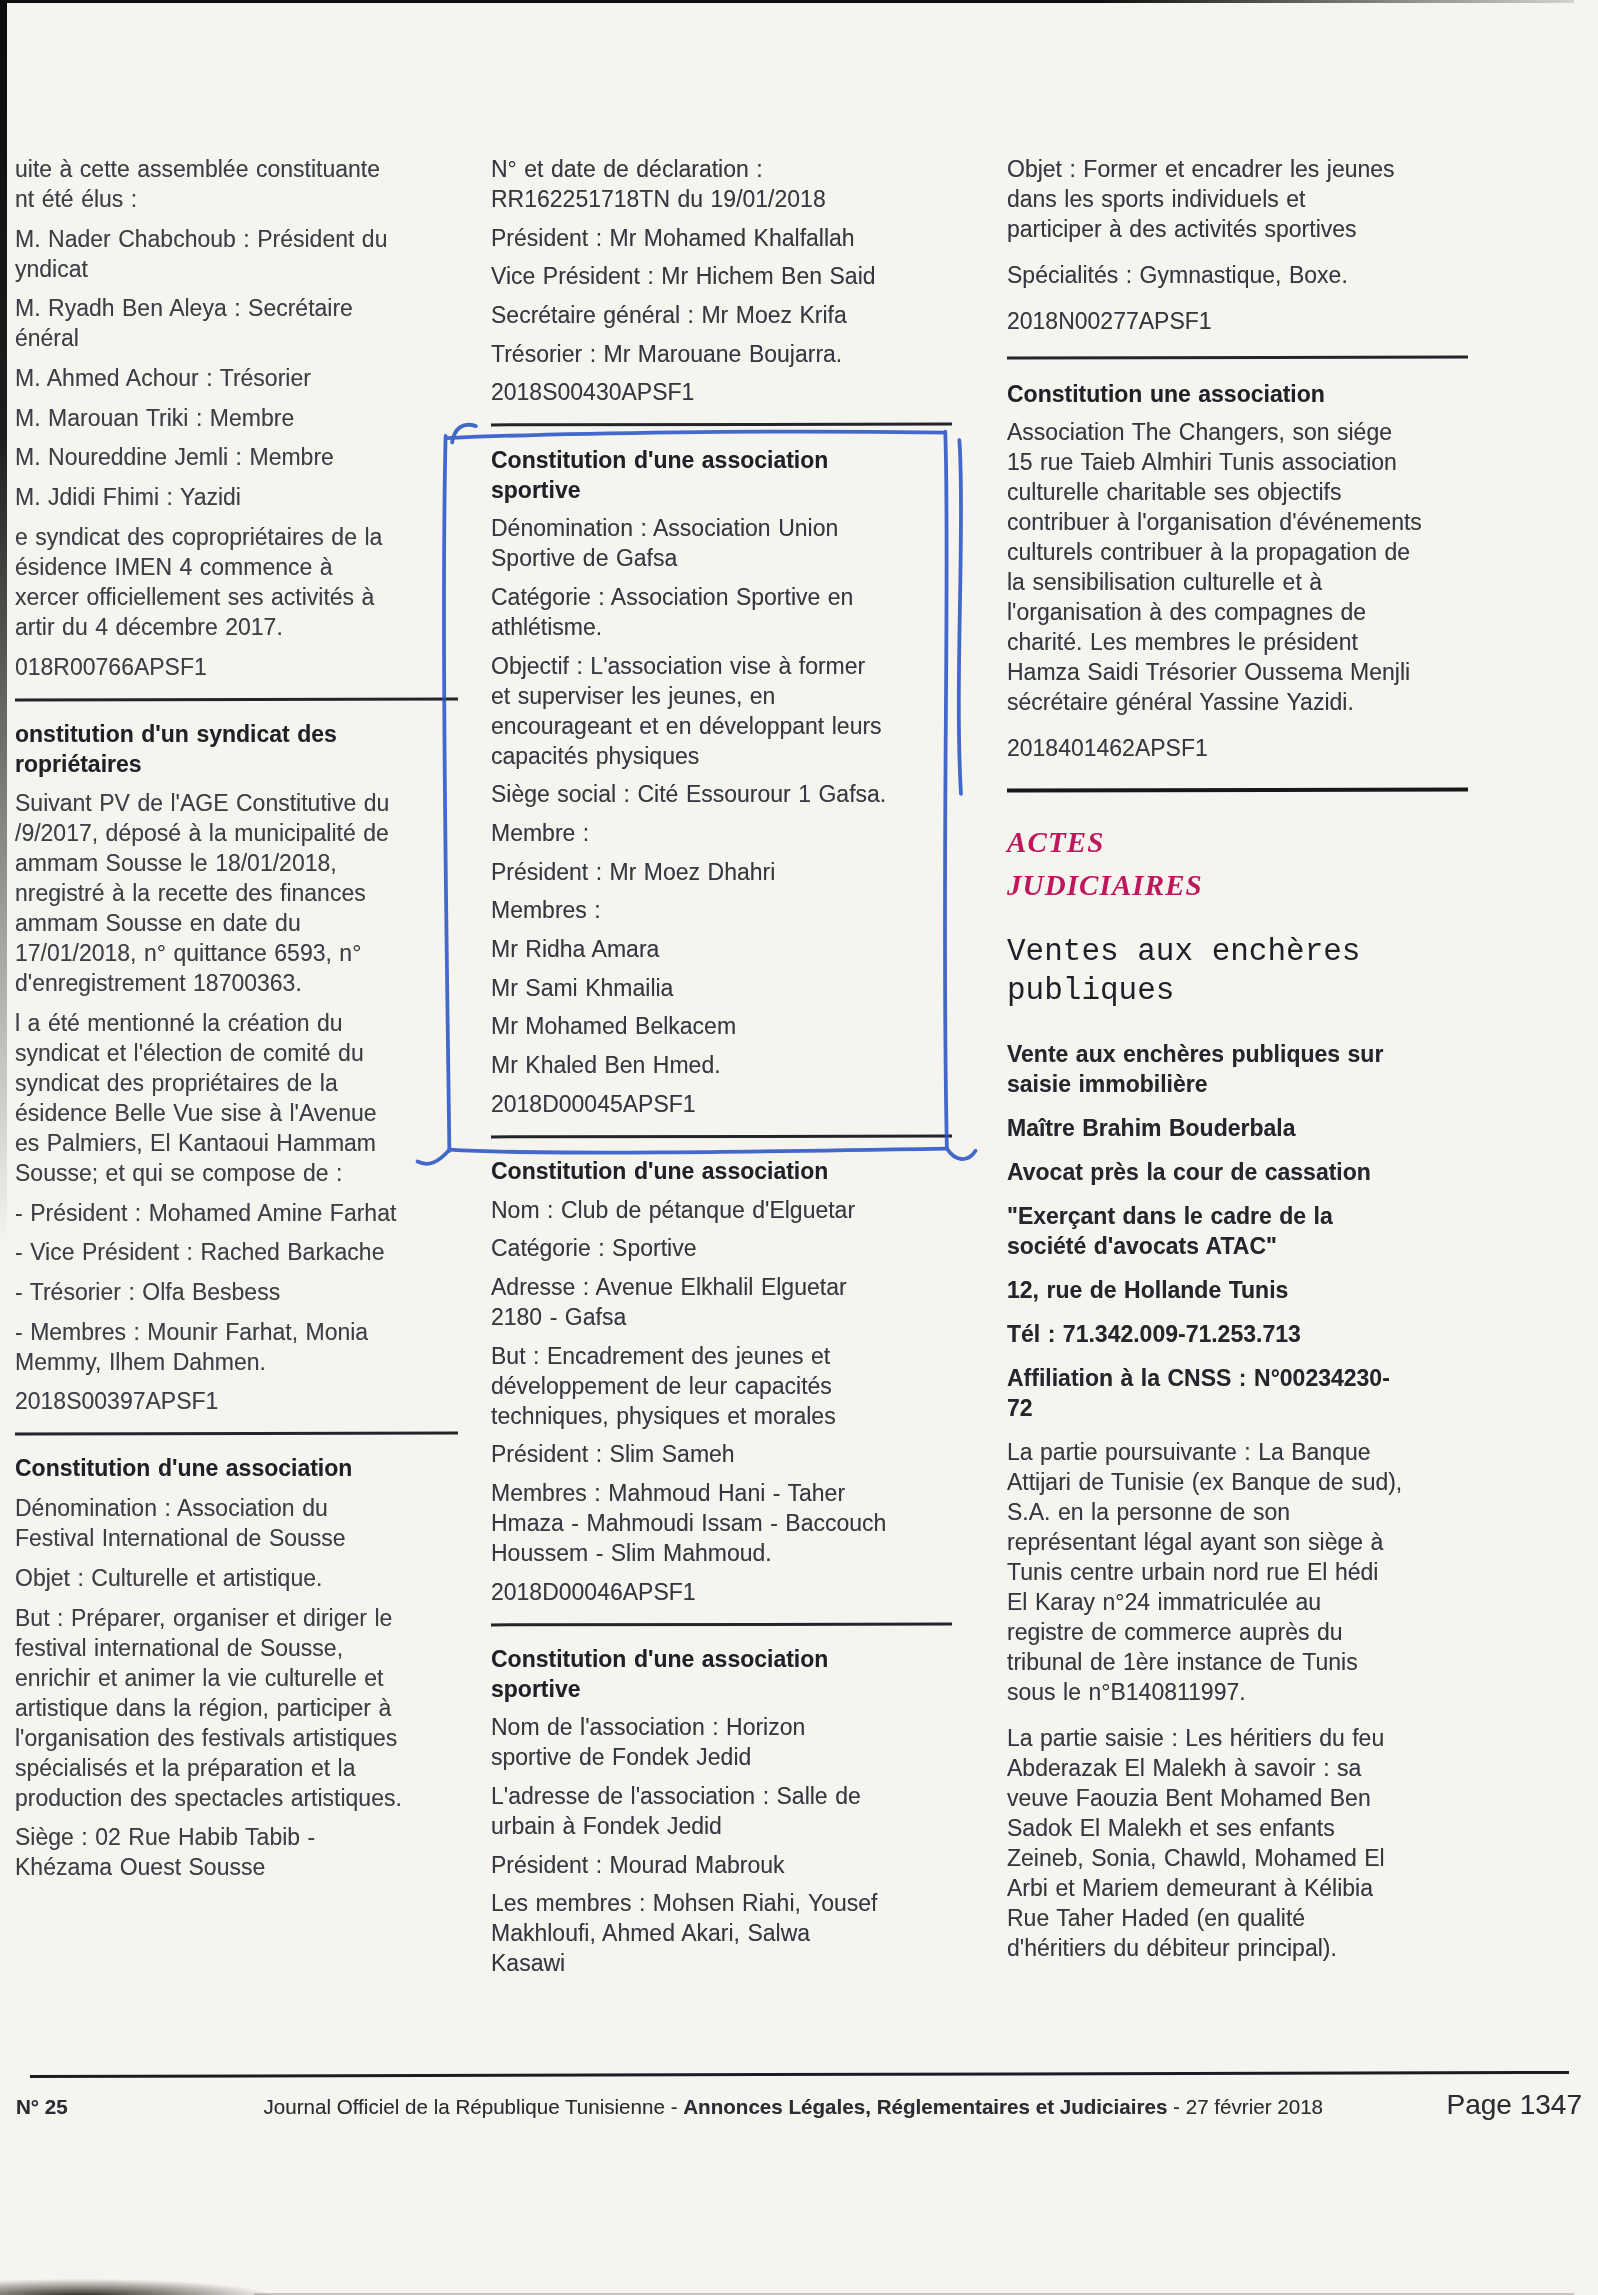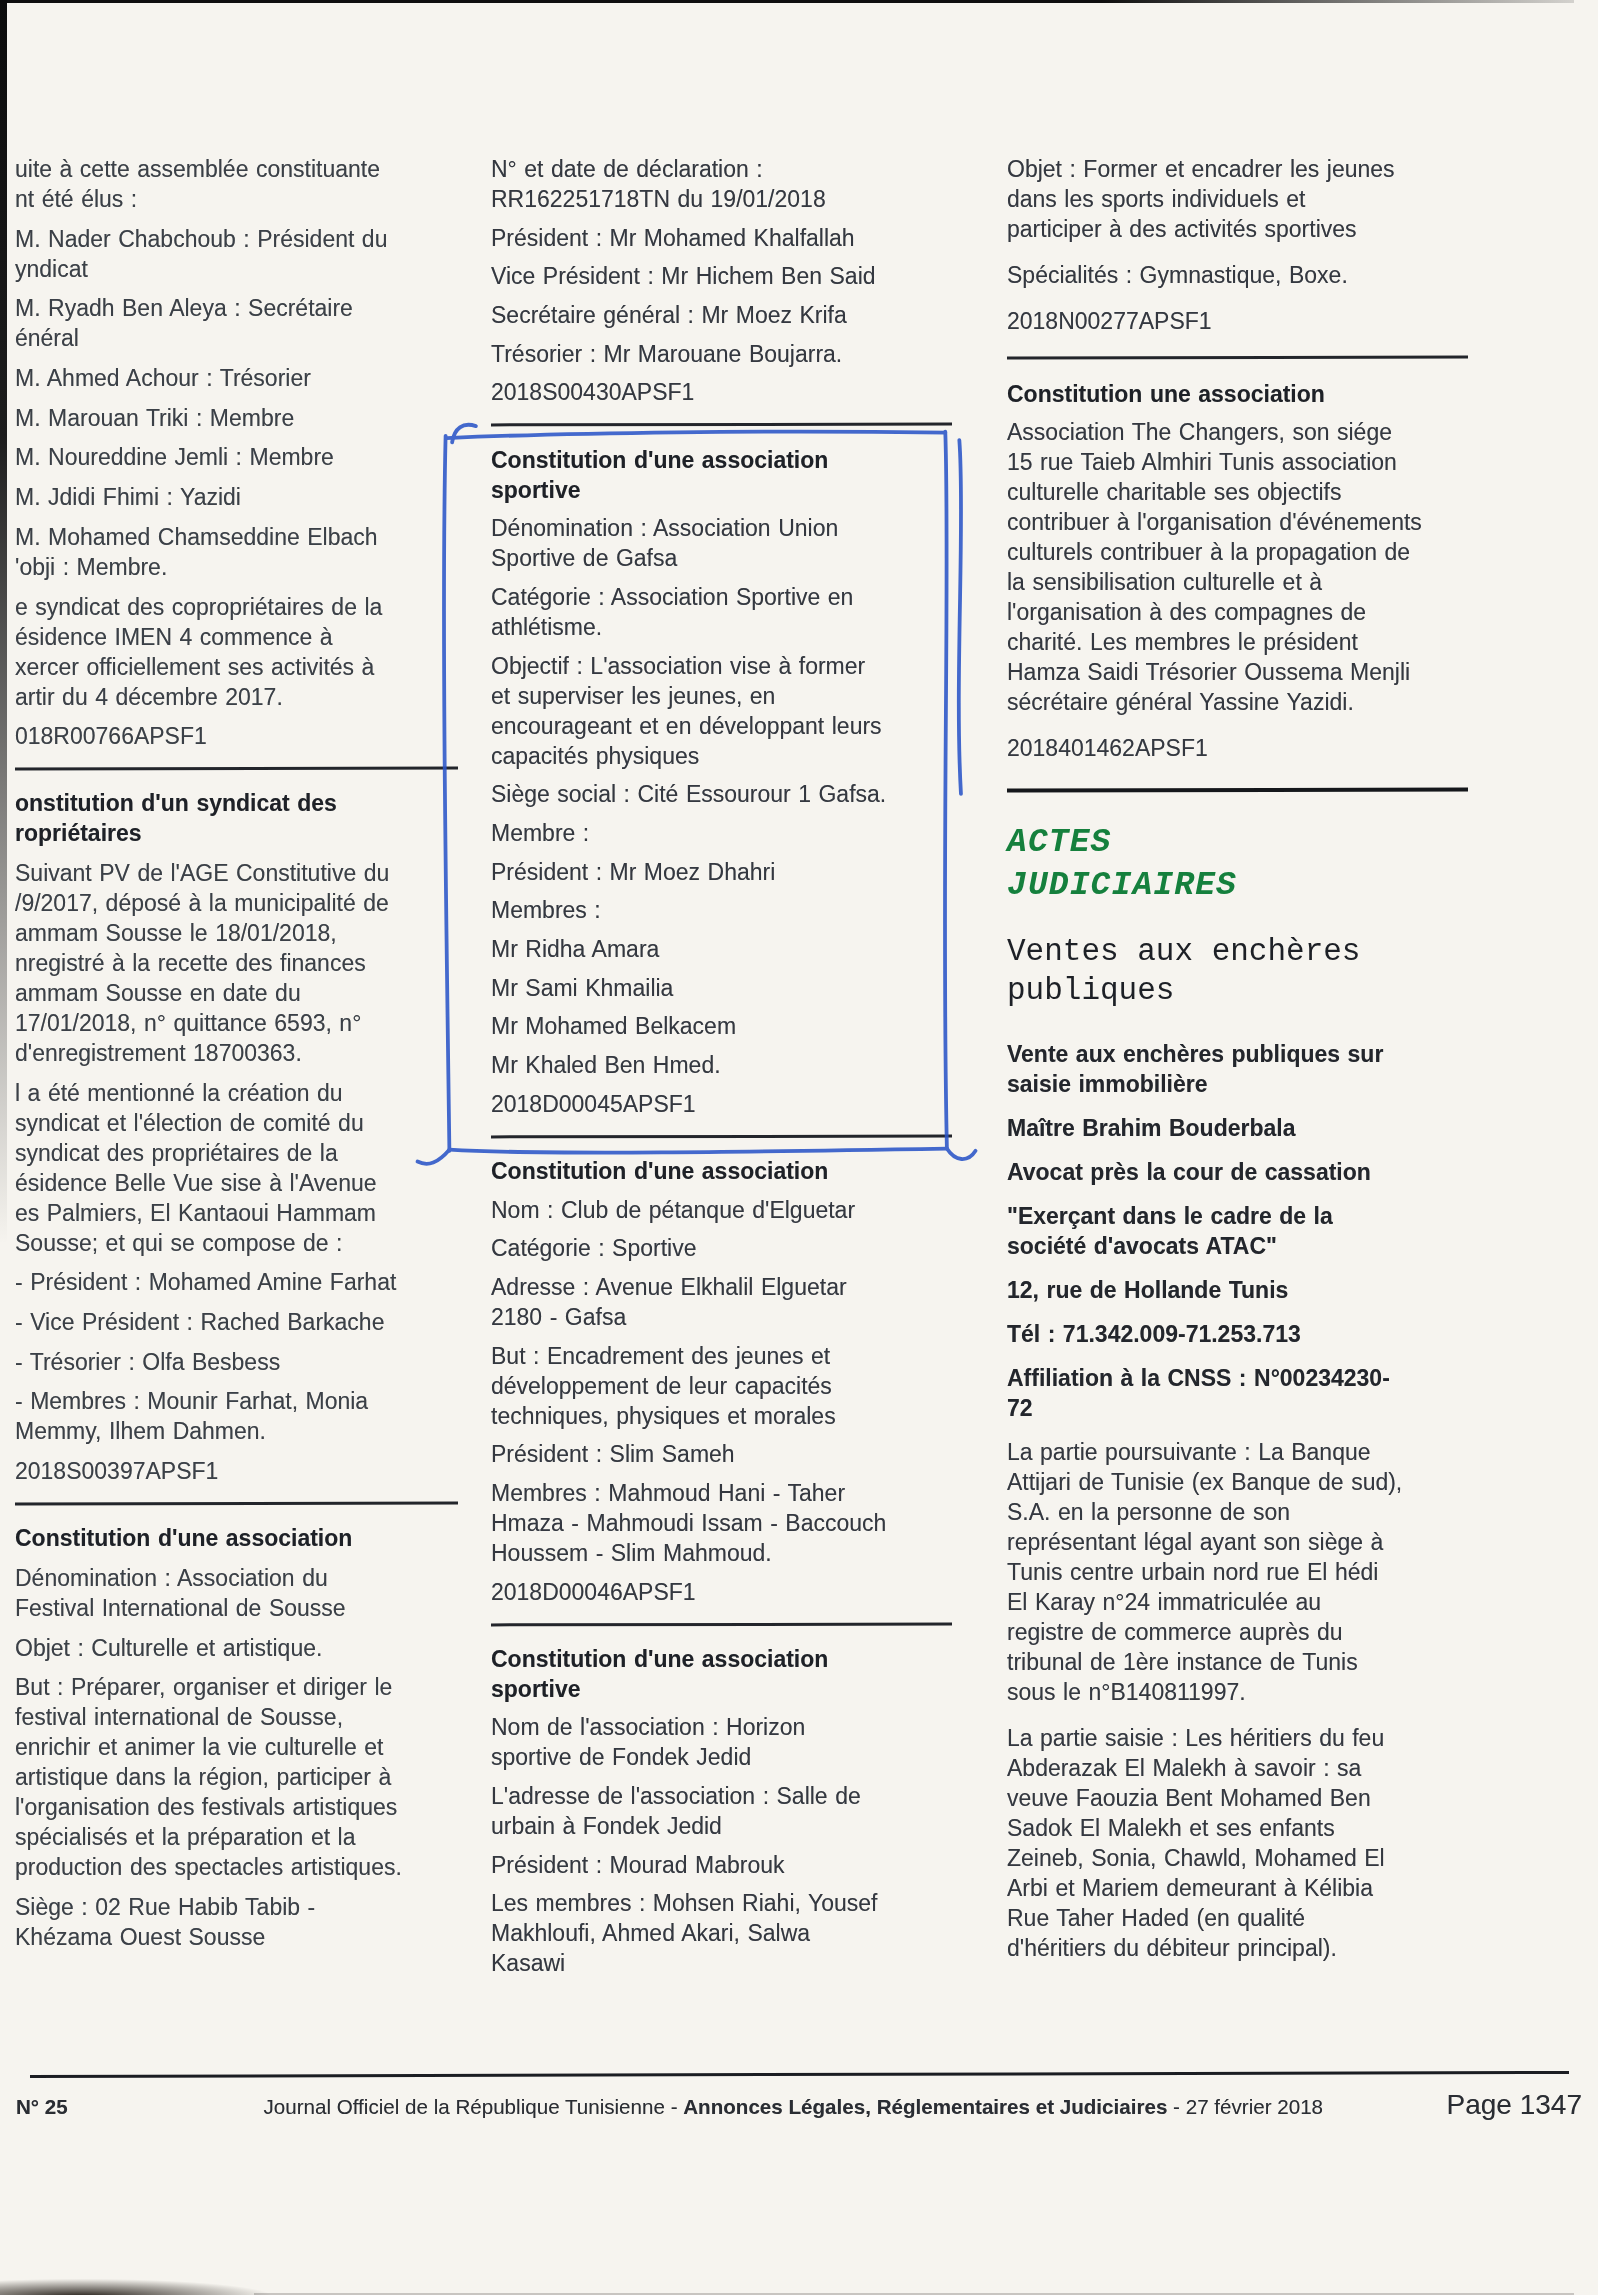--- a/index.html
+++ b/index.html
@@ -23,22 +23,22 @@
     word-spacing:1.1px;
   }
   .col1 .p, .col1 .h, .col1 .code { margin-bottom:9.7px; }
   .col3 .p, .col3 .code { margin-bottom:16px; }
   .h { font-weight:700; color:#1e2127; }
   .b { font-weight:700; color:#23262c; margin-bottom:14px; }
   .hr { height:2.7px; background:#23252b; width:97%; margin:16px 0 18.4px 0; transform:rotate(-0.1deg); }
   .col3 .hr { margin:19.5px 0 20.6px 0; }
   .hr.thick { height:4.3px; background:#15171b; margin:25px 0 28px 0; }
   .actes {
-    font-family:Liberation Mono, monospace; font-style:italic; font-weight:700;
-    font-size:33px; line-height:43px; letter-spacing:1.1px; color:#15803d;
+    font-family:Liberation Serif, serif; font-style:italic; font-weight:700;
+    font-size:29px; line-height:43px; letter-spacing:1.1px; color:#be185d;
     margin:0 0 25px 0; white-space:pre-line;
   }
   .ventes {
     font-family:Liberation Mono, monospace; font-weight:400;
     font-size:31px; line-height:39px; color:#1d2026;
     margin:0 0 29px 0; white-space:pre-line;
   }
   .bluebox { position:absolute; left:0; top:0; width:1598px; height:2295px; pointer-events:none; }
   .footer-rule { position:absolute; left:30px; top:2073px; width:1539px; height:2.7px; background:#1b1d22; transform:rotate(-0.15deg); }
   .footer {
@@ -70,22 +70,20 @@
     <p class="p">uite à cette assemblée constituante
 nt été élus :</p>
     <p class="p">M. Nader Chabchoub : Président du
 yndicat</p>
     <p class="p">M. Ryadh Ben Aleya : Secrétaire
 énéral</p>
     <p class="p">M. Ahmed Achour : Trésorier</p>
     <p class="p">M. Marouan Triki : Membre</p>
     <p class="p">M. Noureddine Jemli : Membre</p>
     <p class="p">M. Jdidi Fhimi : Yazidi</p>
-    <p class="p">M. Mohamed Chamseddine Elbach
-'obji : Membre.</p>
     <p class="p">e syndicat des copropriétaires de la
 ésidence IMEN 4 commence à
 xercer officiellement ses activités à
 artir du 4 décembre 2017.</p>
     <p class="code">018R00766APSF1</p>
     <div class="hr"></div>
     <p class="h">onstitution d'un syndicat des
 ropriétaires</p>
     <p class="p">Suivant PV de l'AGE Constitutive du
 /9/2017, déposé à la municipalité de

